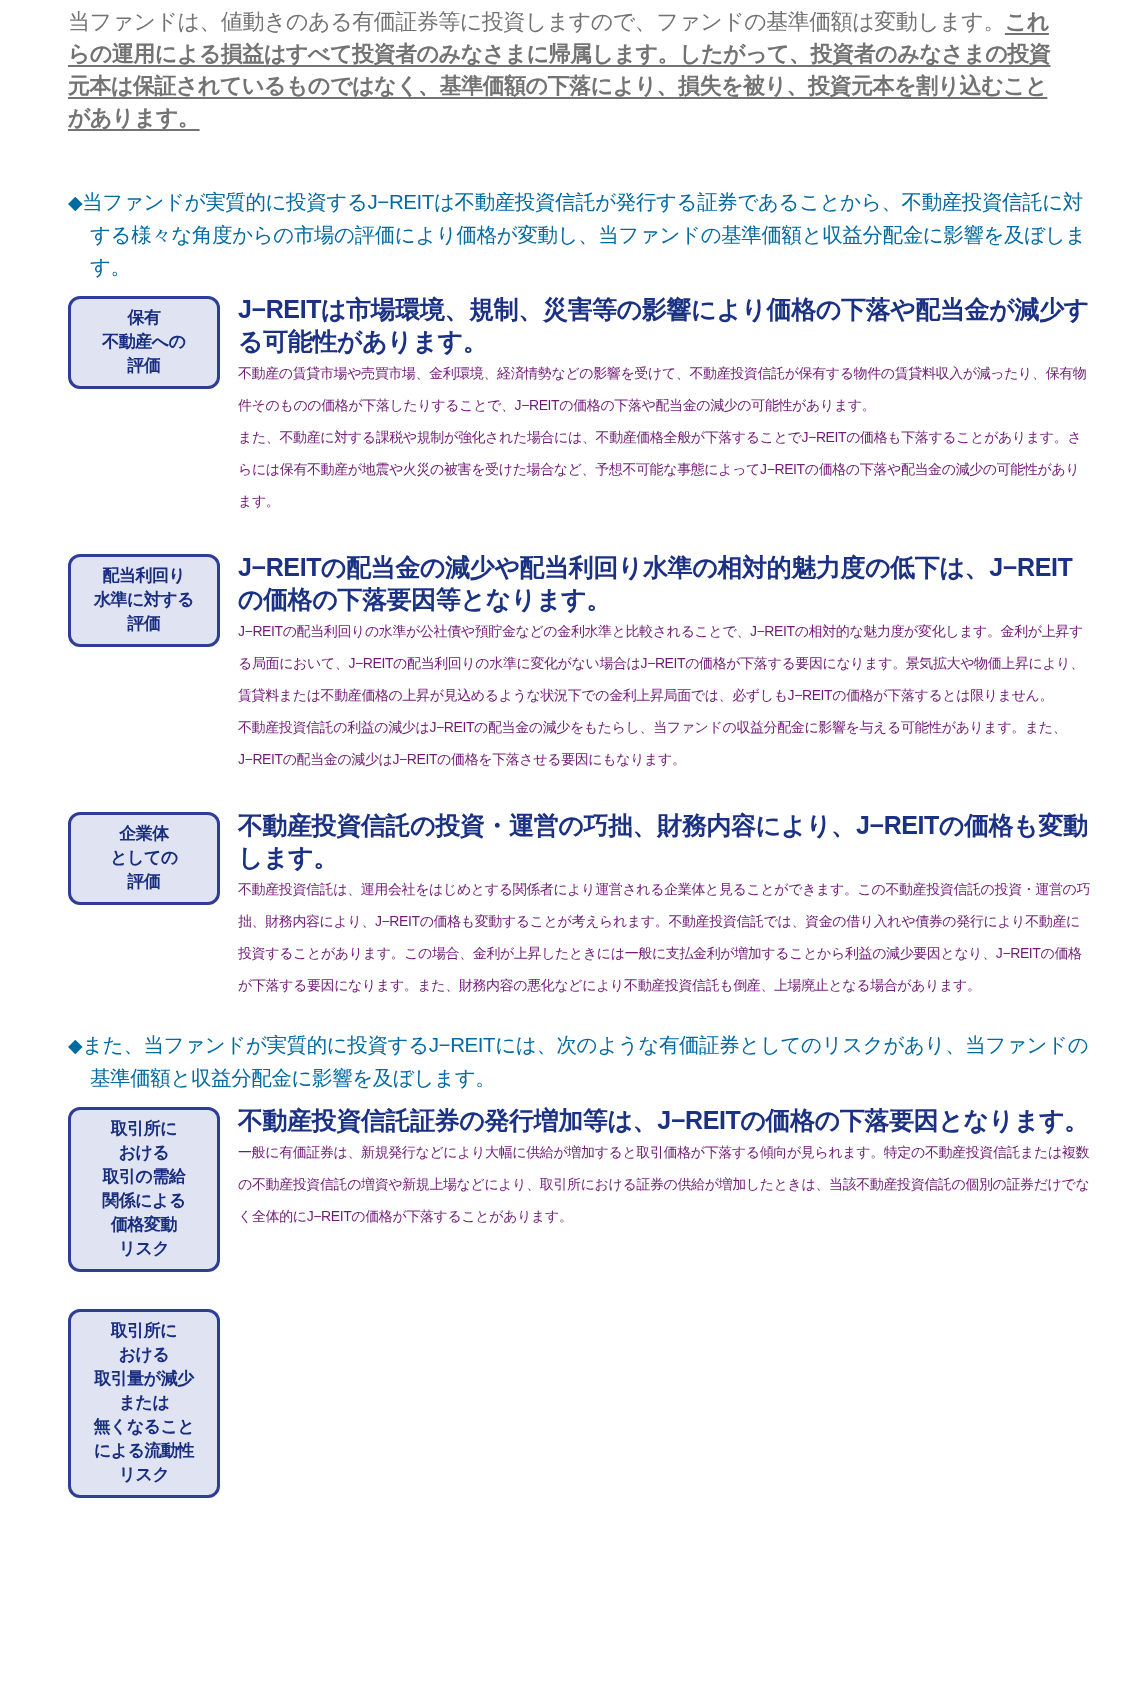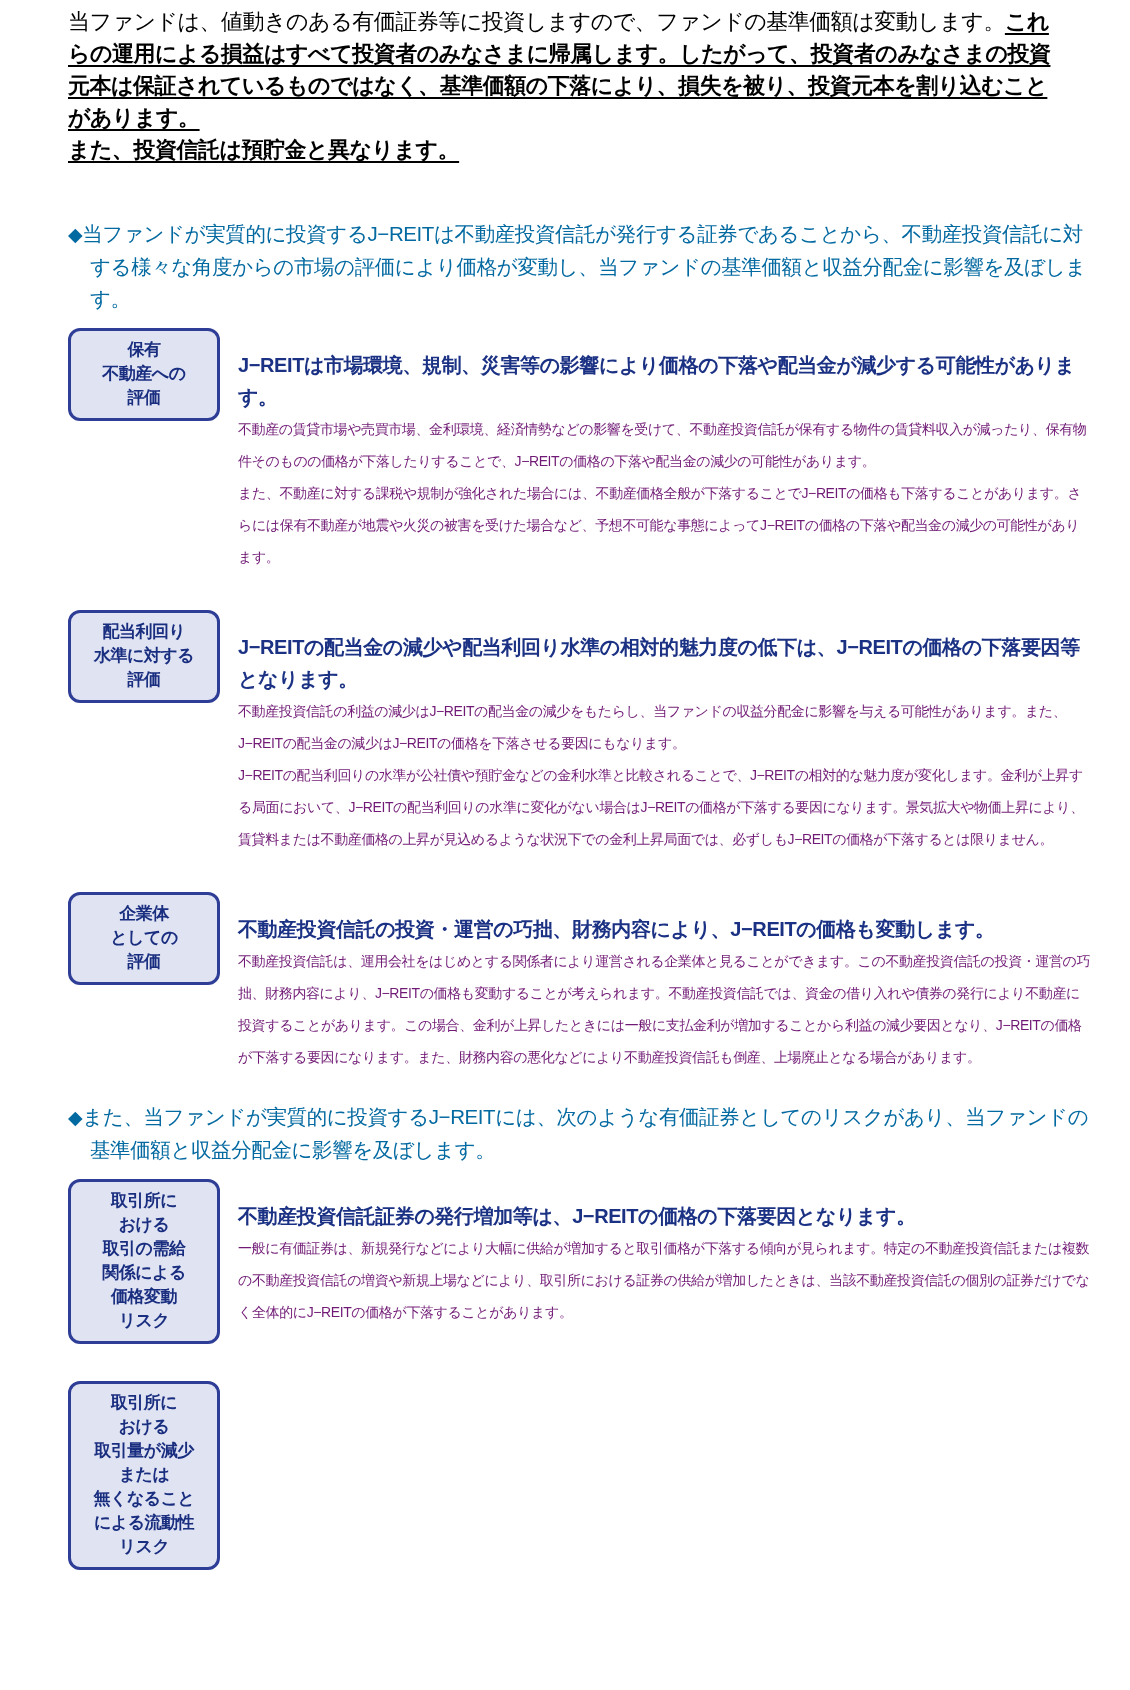--- a/index.html
+++ b/index.html
@@ -12,21 +12,21 @@
   }
   .page {
     padding: 6px 38px 10px 68px;
   }
 
   
   .lead {
     font-size: 22px;
     line-height: 32px;
     letter-spacing: -0.5px;
-    color: #000000;
+    color: #737373;
     max-width: 1000px;
   }
   .lead .em {
     font-weight: bold;
     text-decoration: underline;
     text-decoration-thickness: 2px;
     text-underline-offset: 4px;
   }
 
   
@@ -66,39 +66,37 @@
     line-height: 24px;
     letter-spacing: -0.5px;
   }
   .risk-box .label-line { display: block; }
 
   .risk-text { flex: 1; margin-left: 18px; }
 
   .risk-heading {
     color: #1b3184;
     font-weight: bold;
-    font-size: 20px;
+    font-size: 25px;
     line-height: 32px;
     letter-spacing: -0.4px;
-    margin-top: 24px;
   }
   .risk-para {
     color: #701a75;
     font-size: 14px;
     line-height: 32px;
     letter-spacing: -0.4px;
   }
 </style>
 </head>
 <body>
 
 <div class="page">
 
   <p class="lead"><span>当ファンドは、値動きのある有価証券等に投資しますので、ファンドの基準価額は変動します。</span><span class="em">これらの運用による損益はすべて投資者のみなさまに帰属します。したがって、投資者のみなさまの投資元本は保証されているものではなく、基準価額の下落により、損失を被り、投資元本を割り込むことがあります。</span></p>
-  <p class="lead"><span class="em">また、投資信託は預貯金と異なります。</span></p>
 
   <p class="bullet bullet-1"><span class="marker">◆</span><span>当ファンドが実質的に投資するJ−REITは不動産投資信託が発行する証券であることから、不動産投資信託に対する様々な角度からの市場の評価により価格が変動し、当ファンドの基準価額と収益分配金に影響を及ぼします。</span></p>
 
   <section class="risk-section first-after-bullet">
     <div class="risk-box">
       <span class="label-line">保有</span>
       <span class="label-line">不動産への</span>
       <span class="label-line">評価</span>
     </div>
     <div class="risk-text">
@@ -109,22 +107,22 @@
   </section>
 
   <section class="risk-section">
     <div class="risk-box">
       <span class="label-line">配当利回り</span>
       <span class="label-line">水準に対する</span>
       <span class="label-line">評価</span>
     </div>
     <div class="risk-text">
       <p class="risk-heading">J−REITの配当金の減少や配当利回り水準の相対的魅力度の低下は、J−REITの価格の下落要因等となります。</p>
+      <p class="risk-para">J−REITの配当利回りの水準が公社債や預貯金などの金利水準と比較されることで、J−REITの相対的な魅力度が変化します。金利が上昇する局面において、J−REITの配当利回りの水準に変化がない場合はJ−REITの価格が下落する要因になります。景気拡大や物価上昇により、賃貸料または不動産価格の上昇が見込めるような状況下での金利上昇局面では、必ずしもJ−REITの価格が下落するとは限りません。</p>
       <p class="risk-para">不動産投資信託の利益の減少はJ−REITの配当金の減少をもたらし、当ファンドの収益分配金に影響を与える可能性があります。また、J−REITの配当金の減少はJ−REITの価格を下落させる要因にもなります。</p>
-      <p class="risk-para">J−REITの配当利回りの水準が公社債や預貯金などの金利水準と比較されることで、J−REITの相対的な魅力度が変化します。金利が上昇する局面において、J−REITの配当利回りの水準に変化がない場合はJ−REITの価格が下落する要因になります。景気拡大や物価上昇により、賃貸料または不動産価格の上昇が見込めるような状況下での金利上昇局面では、必ずしもJ−REITの価格が下落するとは限りません。</p>
     </div>
   </section>
 
   <section class="risk-section">
     <div class="risk-box">
       <span class="label-line">企業体</span>
       <span class="label-line">としての</span>
       <span class="label-line">評価</span>
     </div>
     <div class="risk-text">

